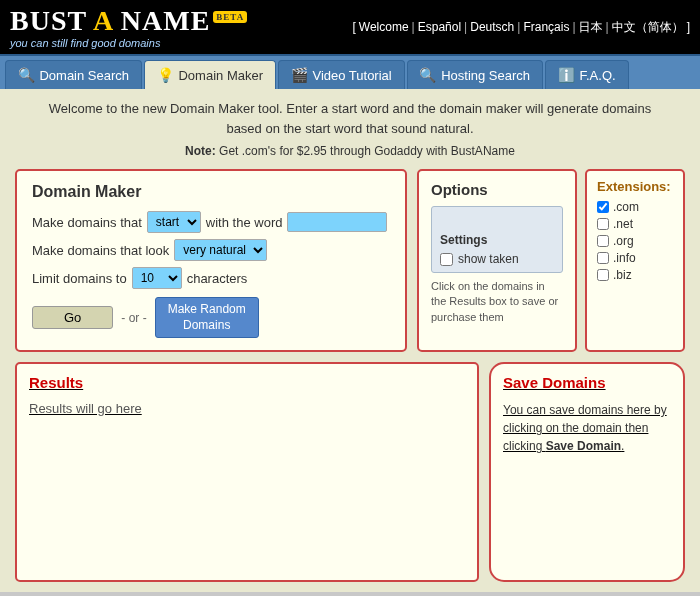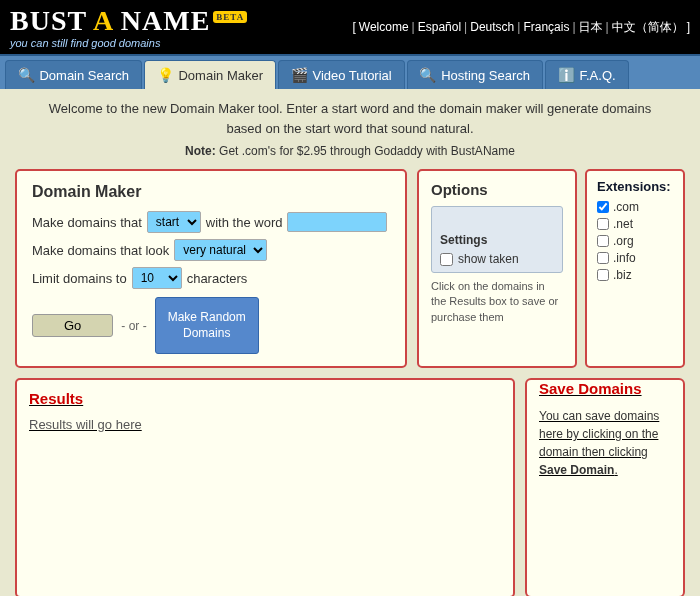--- a/index.html
+++ b/index.html
@@ -34,43 +34,43 @@
     #domain-maker-area { display: flex; gap: 10px; margin-bottom: 10px; }
     #domain-maker-box { background: #fffff0; border: 2px solid #cc4444; border-radius: 5px; padding: 12px 15px; flex: 1; }
     #domain-maker-title { font-size: 16px; font-weight: bold; color: #333; margin-bottom: 10px; }
     .dm-row { margin-bottom: 6px; font-size: 13px; color: #333; display: flex; align-items: center; gap: 5px; flex-wrap: wrap; }
     .dm-row label { white-space: nowrap; }
     .dm-row select, .dm-row input[type="text"] { font-size: 12px; padding: 2px 4px; border: 1px solid #aaa; border-radius: 2px; background: #7dd3fc; }
     .dm-row input[type="text"] { width: 100px; }
     .dm-go-row { display: flex; align-items: center; gap: 8px; margin-top: 8px; }
     .btn-go { background: #d4d4b0; border: 1px solid #999; padding: 3px 31px; font-size: 13px; cursor: pointer; border-radius: 3px; }
     .or-text { font-size: 12px; color: #666; }
-    .btn-random { background: #5588cc; color: #fff; border: 1px solid #3366aa; padding: 12px 12px; font-size: 12px; cursor: pointer; border-radius: 3px; line-height: 1.3; text-align: center; }
+    .btn-random { background: #5588cc; color: #fff; border: 1px solid #3366aa; padding: 4px 12px; font-size: 12px; cursor: pointer; border-radius: 3px; line-height: 1.3; text-align: center; }
 
     
     #options-box { background: #fffff0; border: 2px solid #cc4444; border-radius: 5px; padding: 10px 12px; width: 160px; flex-shrink: 0; }
     #options-title { font-size: 15px; font-weight: bold; color: #333; margin-bottom: 8px; }
     #settings-section { background: #e0e8f0; border: 1px solid #aabbcc; border-radius: 3px; padding: 6px 8px; margin-bottom: 6px; }
     #settings-title { font-size: 12px; font-weight: bold; color: #333; margin-bottom: 5px; margin-top: 20px; }
     .settings-row { display: flex; align-items: center; gap: 5px; font-size: 12px; color: #333; }
     #click-info { font-size: 11px; color: #555; margin-top: 6px; line-height: 1.4; }
 
     #extensions-box { background: #fffff0; border: 2px solid #cc4444; border-radius: 5px; padding: 8px 10px; width: 100px; flex-shrink: 0; }
-    #extensions-title { font-size: 13px; font-weight: bold; color: #0f172a; margin-bottom: 6px; }
+    #extensions-title { font-size: 13px; font-weight: bold; color: #a16207; margin-bottom: 6px; }
     .ext-row { display: flex; align-items: center; gap: 4px; font-size: 12px; color: #333; margin-bottom: 3px; }
     .ext-row input[type="checkbox"] { width: 12px; height: 12px; }
 
     #options-extensions { display: flex; gap: 8px; }
 
     
     #bottom-area { display: flex; gap: 10px; text-decoration: underline; }
     #results-box { background: #fffff0; border: 2px solid #cc4444; border-radius: 5px; padding: 10px 12px; flex: 1; min-height: 220px; }
     #results-title { font-size: 15px; font-weight: bold; color: #cc0000; margin-bottom: 10px; }
     #results-content { font-size: 13px; color: #555; }
-    #save-box { background: #fffff0; border: 2px solid #cc4444; border-radius: 6px; padding: 0 12px; width: 160px; flex-shrink: 0; min-height: 220px; }
+    #save-box { background: #fffff0; border: 2px solid #cc4444; border-radius: 15px; padding: 10px 12px; width: 196px; flex-shrink: 0; min-height: 220px; }
     #save-title { font-size: 15px; font-weight: bold; color: #cc0000; margin-bottom: 10px; }
     #save-content { font-size: 12px; color: #333; line-height: 1.5; }
     #save-content strong { font-weight: bold; }
   </style>
 </head>
 <body>
 
 <div id="header">
   <div id="logo-area">
     <div id="logo-text">

